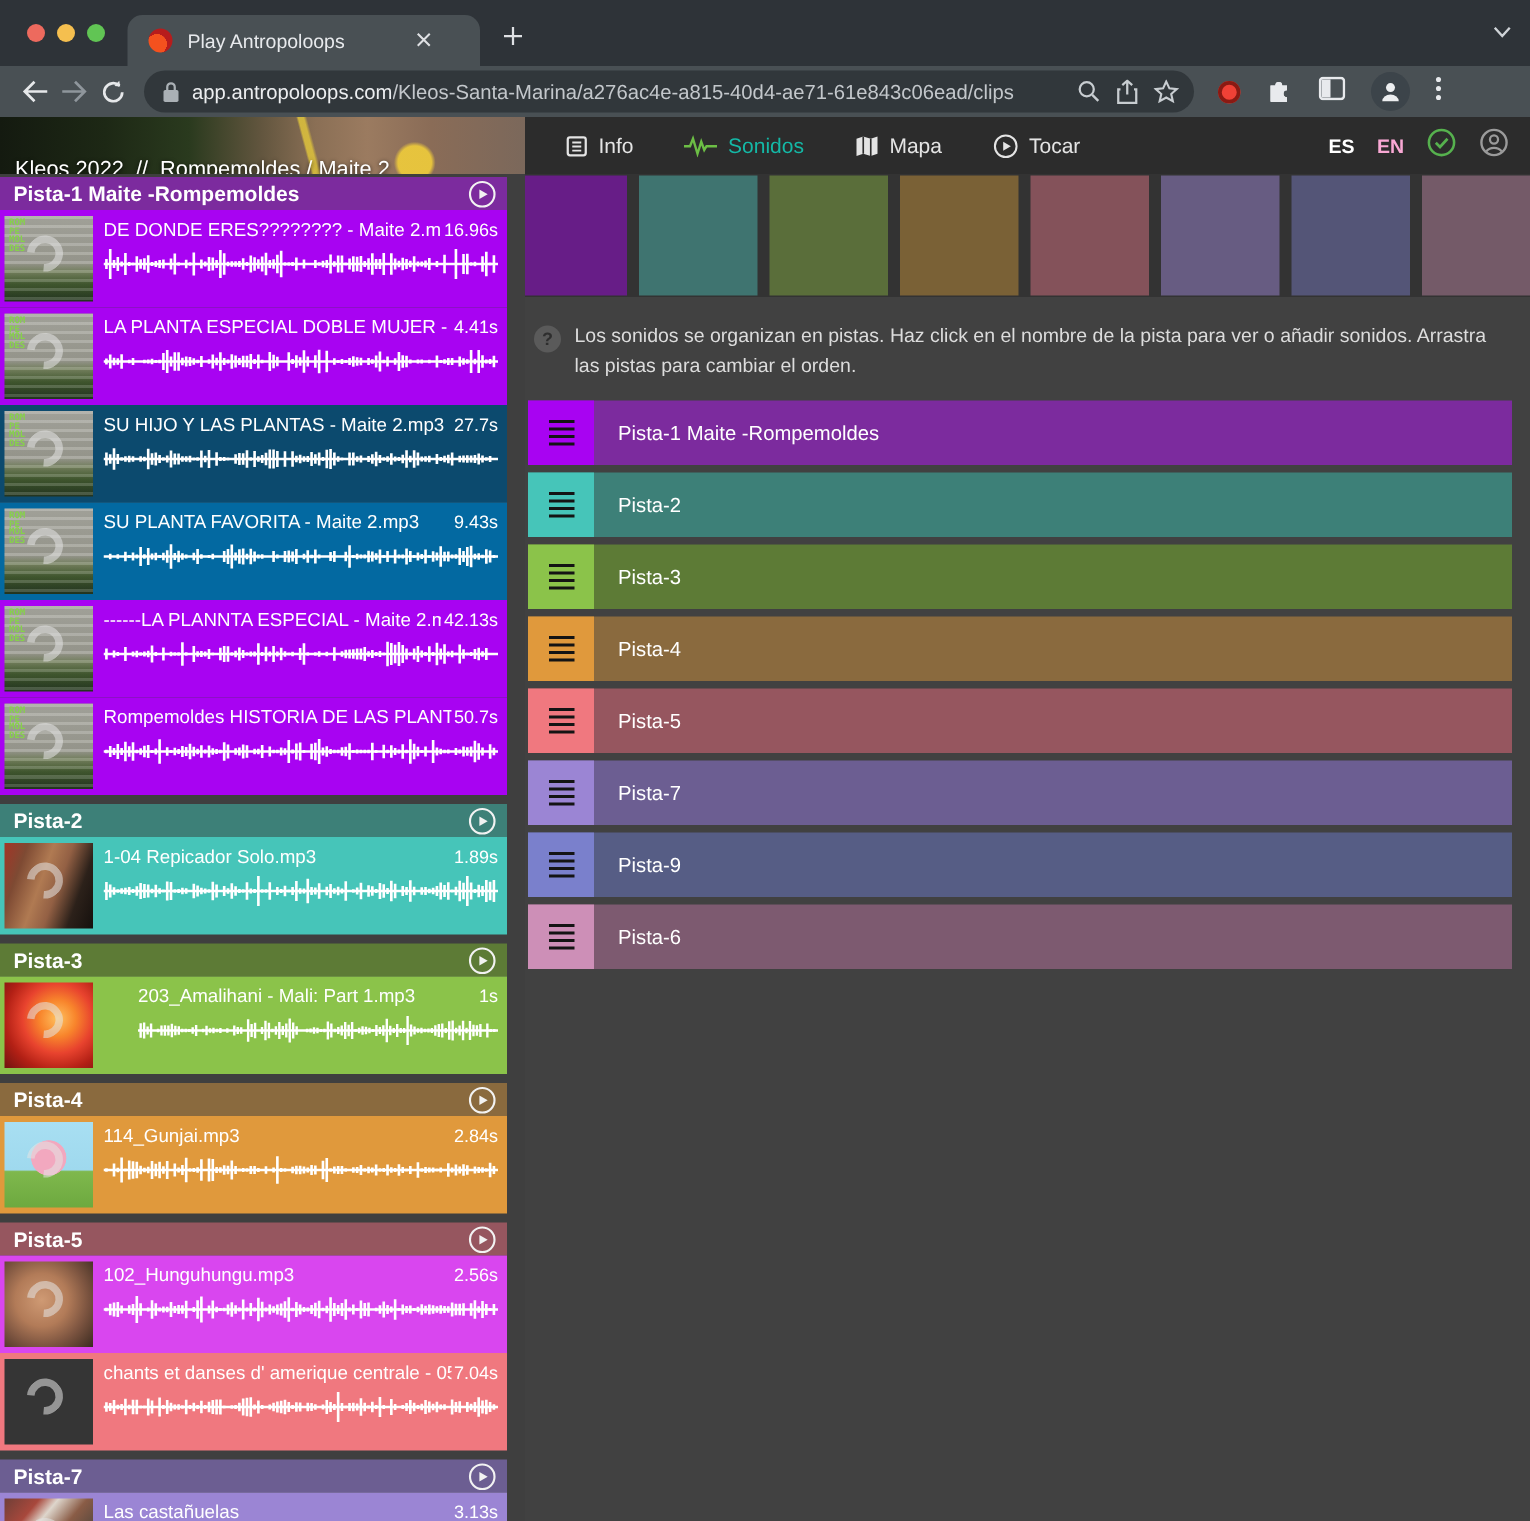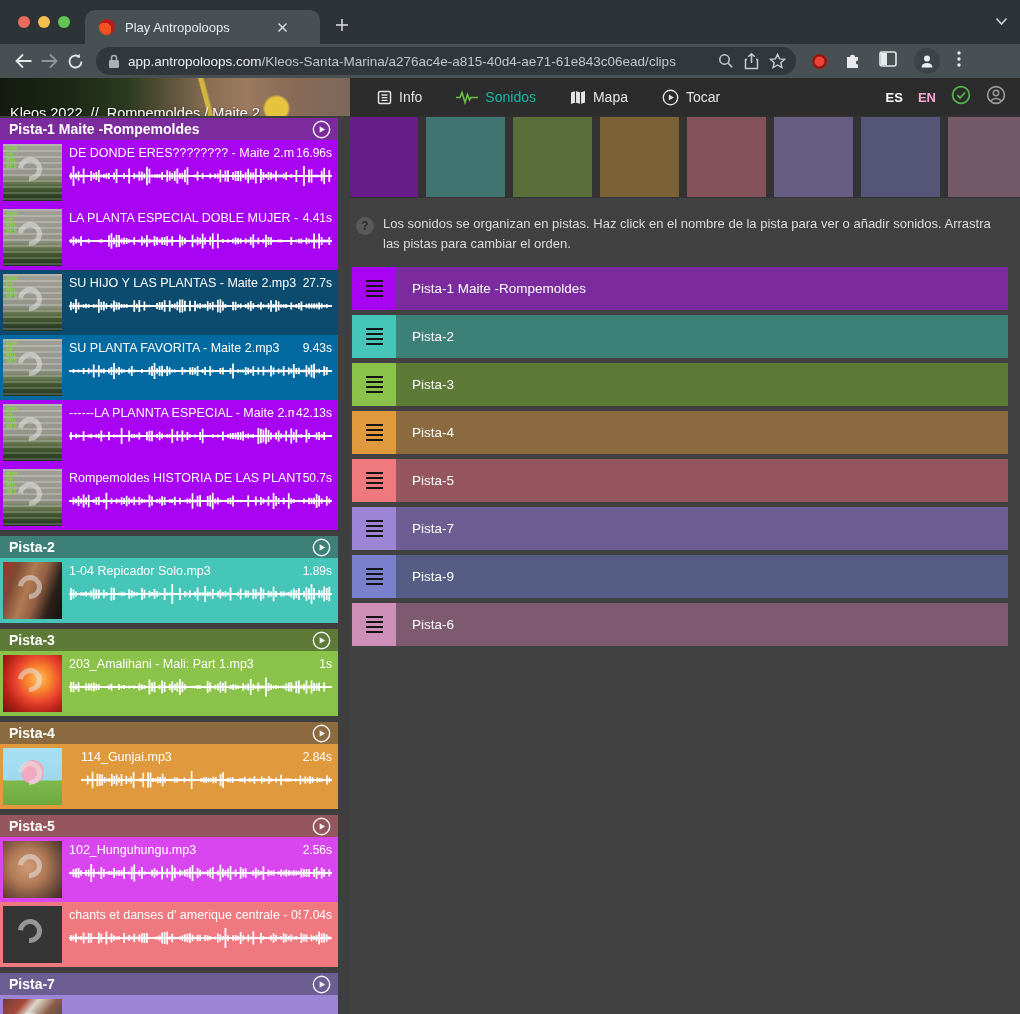--- a/index.html
+++ b/index.html
@@ -411,21 +411,21 @@
     <header class="track-header" style="background: rgb(93, 123, 54);">
       <span class="track-name">Pista-3</span>
       <span class="play-btn">
         <svg viewBox="0 0 20 20" width="19" height="19">
             <circle cx="10" cy="10" r="8.6" fill="none" stroke="#f2f2f2" stroke-width="1.5"></circle>
             <path d="M8 6.6 L13.8 10 L8 13.4 Z" fill="#f2f2f2"></path>
           </svg>
       </span>
     </header>
     <div class="clips">
-        <div class="clip" style="background: rgb(139, 195, 74);">
+        <div class="clip" style="background: rgb(139, 195, 74); padding-left: 23px;">
     <div class="thumb art-elmo">
       <span class="thumb-text"></span>
       <span class="spinner"></span>
     </div>
     <div class="clip-body">
       <div class="clip-top">
         <span class="clip-title">203_Amalihani - Mali: Part 1.mp3</span>
         <span class="clip-duration">1s</span>
       </div>
       <svg class="wave" viewBox="0 0 270 22" preserveAspectRatio="none">
@@ -439,21 +439,21 @@
     <header class="track-header" style="background: rgb(138, 106, 62);">
       <span class="track-name">Pista-4</span>
       <span class="play-btn">
         <svg viewBox="0 0 20 20" width="19" height="19">
             <circle cx="10" cy="10" r="8.6" fill="none" stroke="#f2f2f2" stroke-width="1.5"></circle>
             <path d="M8 6.6 L13.8 10 L8 13.4 Z" fill="#f2f2f2"></path>
           </svg>
       </span>
     </header>
     <div class="clips">
-        <div class="clip" style="background: rgb(224, 153, 60); padding-left: 12px;">
+        <div class="clip" style="background: rgb(224, 153, 60);">
     <div class="thumb art-peppa">
       <span class="thumb-text"></span>
       <span class="spinner"></span>
     </div>
     <div class="clip-body">
       <div class="clip-top">
         <span class="clip-title">114_Gunjai.mp3</span>
         <span class="clip-duration">2.84s</span>
       </div>
       <svg class="wave" viewBox="0 0 270 22" preserveAspectRatio="none">
@@ -515,20 +515,27 @@
             <path d="M8 6.6 L13.8 10 L8 13.4 Z" fill="#f2f2f2"></path>
           </svg>
       </span>
     </header>
     <div class="clips">
         <div class="clip" style="background: rgb(155, 133, 212);">
     <div class="thumb art-santa">
       <span class="thumb-text"></span>
       <span class="spinner"></span>
     </div>
+    <div class="clip-body">
+      <div class="clip-top">
+        <span class="clip-title">Las castañuelas</span>
+        <span class="clip-duration">3.13s</span>
+      </div>
+
+    </div>
   </div>
       </div>
   </section>
   </div>
 
 <div class="main">
   <div class="swatch-band">
       <div class="swatch" style="background: rgb(103, 29, 135);"></div>
       <div class="swatch" style="background: rgb(63, 116, 112);"></div>
       <div class="swatch" style="background: rgb(90, 110, 58);"></div>

